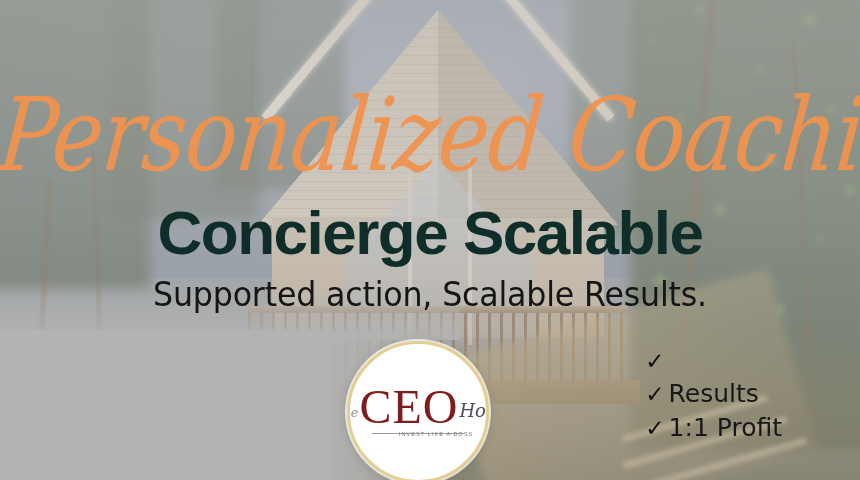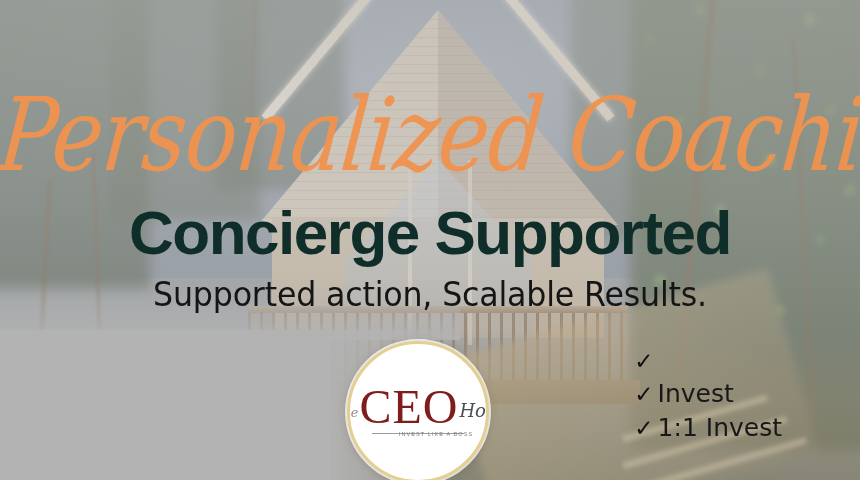--- a/index.html
+++ b/index.html
@@ -379,35 +379,35 @@
     <div class="step s3"></div>
   </div>
 
   <div class="wash"></div>
   <div class="gray-top-fade"></div>
   <div class="gray-block"></div>
   <div class="gray-block-fade"></div>
 
   <div class="script-line">Personalized Coaching</div>
 
-  <div class="headline">Concierge Supported</div>
+  <div class="headline">Concierge Scalable</div>
 
   <div class="subhead">Supported action, Scalable Results.</div>
 
   <div class="benefits">
     <div class="benefit-row">
       <span class="check">✓</span>
     </div>
     <div class="benefit-row">
       <span class="check">✓</span>
-      <span>Invest</span>
+      <span>Results</span>
     </div>
     <div class="benefit-row">
       <span class="check">✓</span>
-      <span>1:1 Invest</span>
+      <span>1:1 Profit</span>
     </div>
   </div>
 
   <div class="logo">
     <div class="logo-row">
       <span class="logo-the">The</span>
       <span class="logo-ceo">CEO</span>
       <span class="logo-host">Host</span>
     </div>
     <div class="logo-rule"></div>

